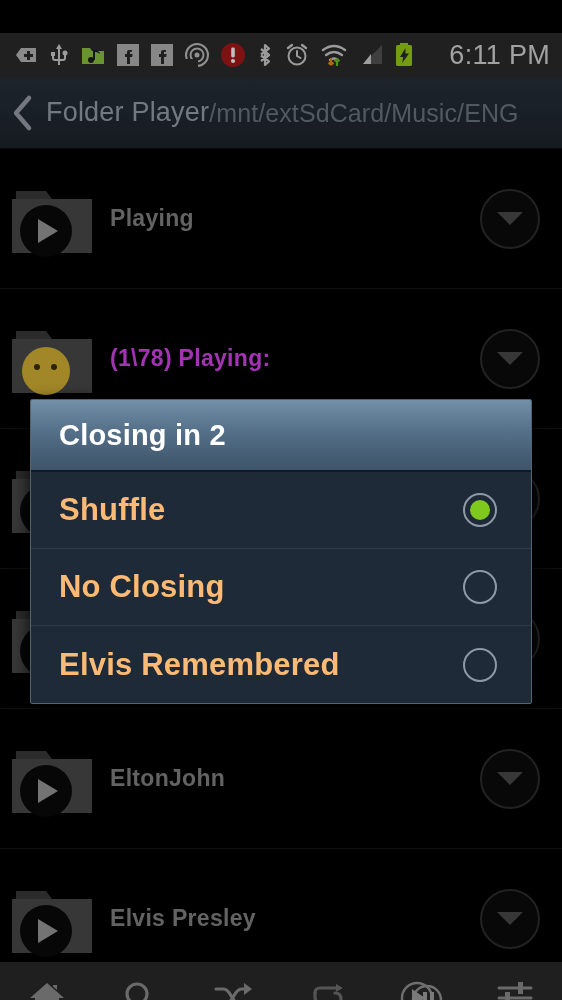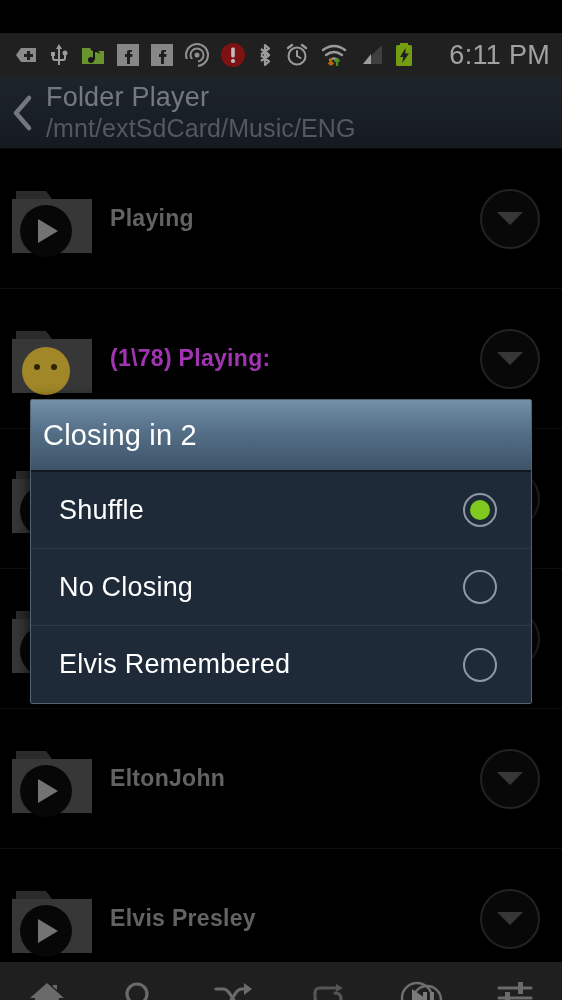--- a/index.html
+++ b/index.html
@@ -38,21 +38,21 @@
     display: flex; align-items: center;
     border-bottom: 1px solid #0c0f12;
   }
   .back-chevron {
     width: 46px; height: 72px;
     display: flex; align-items: center; justify-content: center;
     color: #9aa2a8;
     flex: 0 0 auto;
   }
   .app-icon { position: relative; width: 52px; height: 52px; flex: 0 0 auto; margin-right: 10px; }
-  .header-text { display: flex; flex-direction: column; justify-content: center; line-height: 1.08; }
+  .header-text { display: flex; flex-direction: row; justify-content: center; line-height: 1.08; }
   .app-title { color: #9aa3aa; font-size: 27px; font-weight: 400; letter-spacing: .2px; }
   .app-path  { color: #6e7780; font-size: 25px; letter-spacing: .1px; margin-top: 2px; }
 
   
   .list { position: absolute; top: 116px; left: 0; width: 562px; height: 812px; overflow: hidden; }
   .row {
     position: relative; width: 562px; height: 140px;
     border-bottom: 1px solid #141414;
     background: #000;
     display: flex; align-items: center;
@@ -83,32 +83,33 @@
     border: 1px solid #55636e;
     border-radius: 2px;
     box-shadow: 0 3px 16px rgba(0,0,0,.85);
     overflow: hidden;
   }
   .dialog-header {
     height: 72px;
     background: linear-gradient(180deg, #6d8ba5 0%, #4c6madd 1%, #41586c 60%, #35495c 100%);
     background: linear-gradient(180deg, #7390a9 0%, #546f87 45%, #3d5469 100%);
     display: flex; align-items: center;
-    padding-left: 12px;
+    padding-left: 28px;
     border-bottom: 2px solid #0f1823;
+    font-weight: bold;
   }
   .dialog-title { color: #ffffff; font-size: 29px; letter-spacing: .2px; }
   .opt-row {
     height: 77px;
     display: flex; align-items: center;
     padding: 0 26px 0 28px;
     border-bottom: 1px solid #2c3b4b;
   }
   .opt-row:last-child { border-bottom: none; }
-  .opt-label { color: #ffffff; font-size: 27px; flex: 1 1 auto; letter-spacing: .2px; }
+  .opt-label { color: #fdba74; font-size: 31px; flex: 1 1 auto; letter-spacing: .2px; font-weight: bold; }
   .radio {
     width: 34px; height: 34px; border-radius: 50%;
     border: 2px solid #8d9aa5; flex: 0 0 auto;
     display: flex; align-items: center; justify-content: center;
     margin-right: 8px;
   }
   .radio .dot { width: 20px; height: 20px; border-radius: 50%; background: #7fc81e; display: none; }
   .radio.checked .dot { display: block; }
 
   

